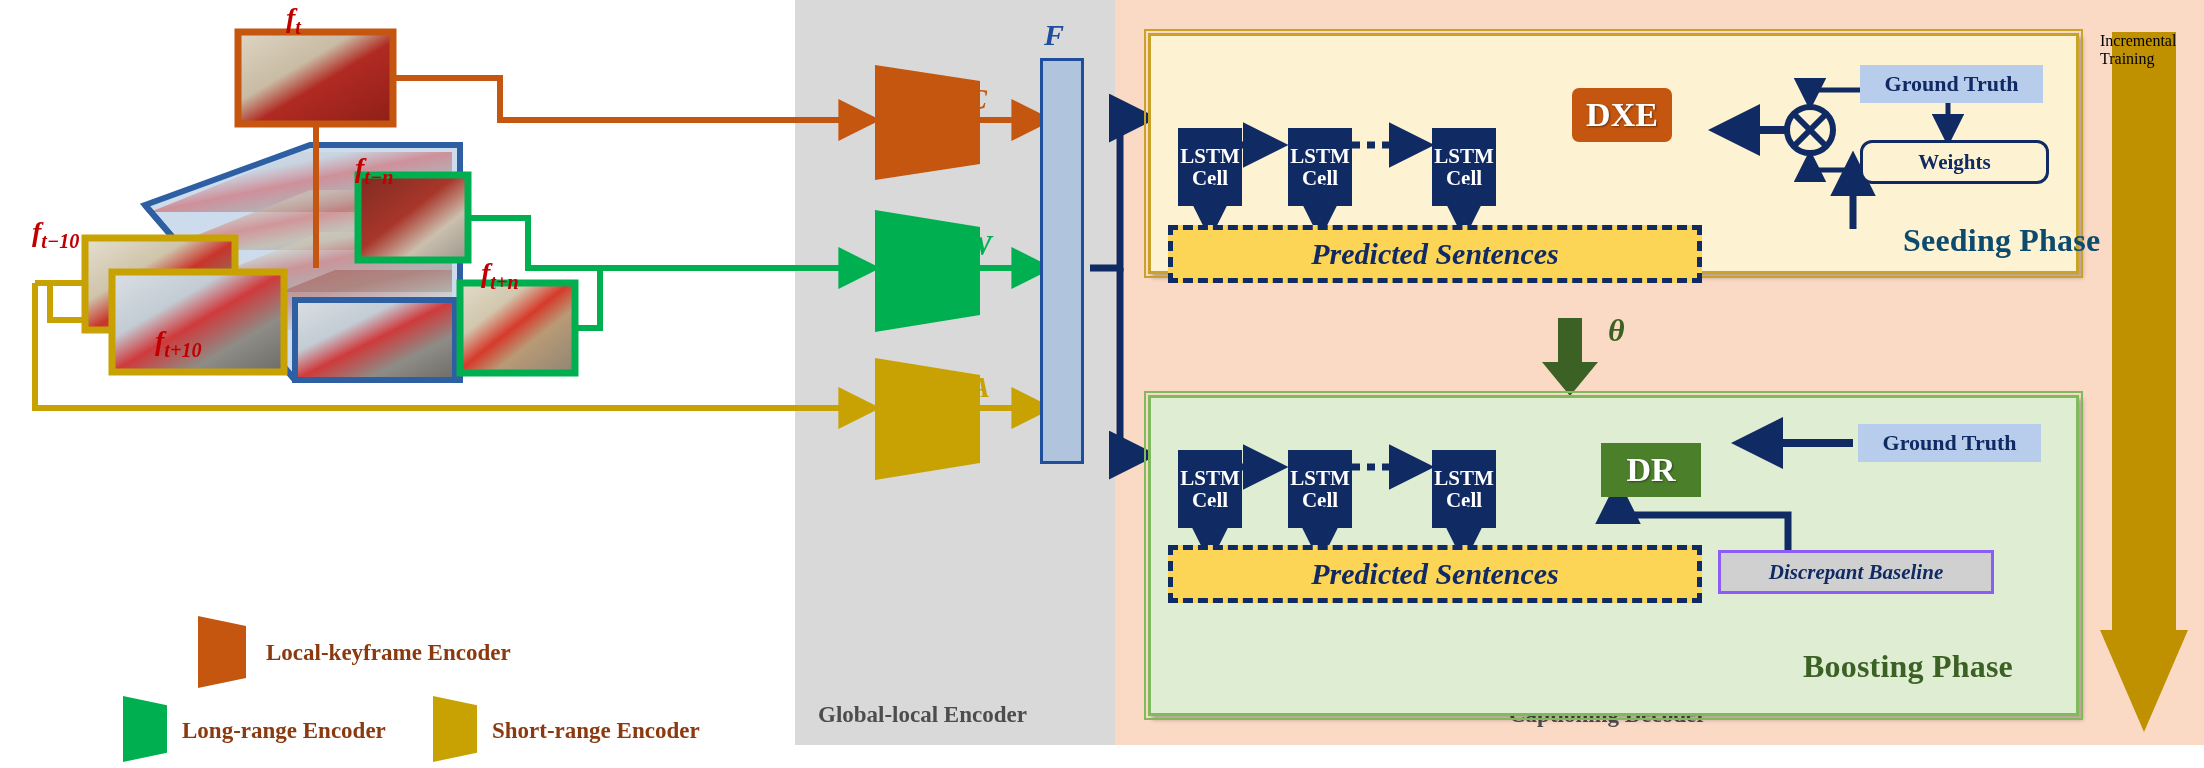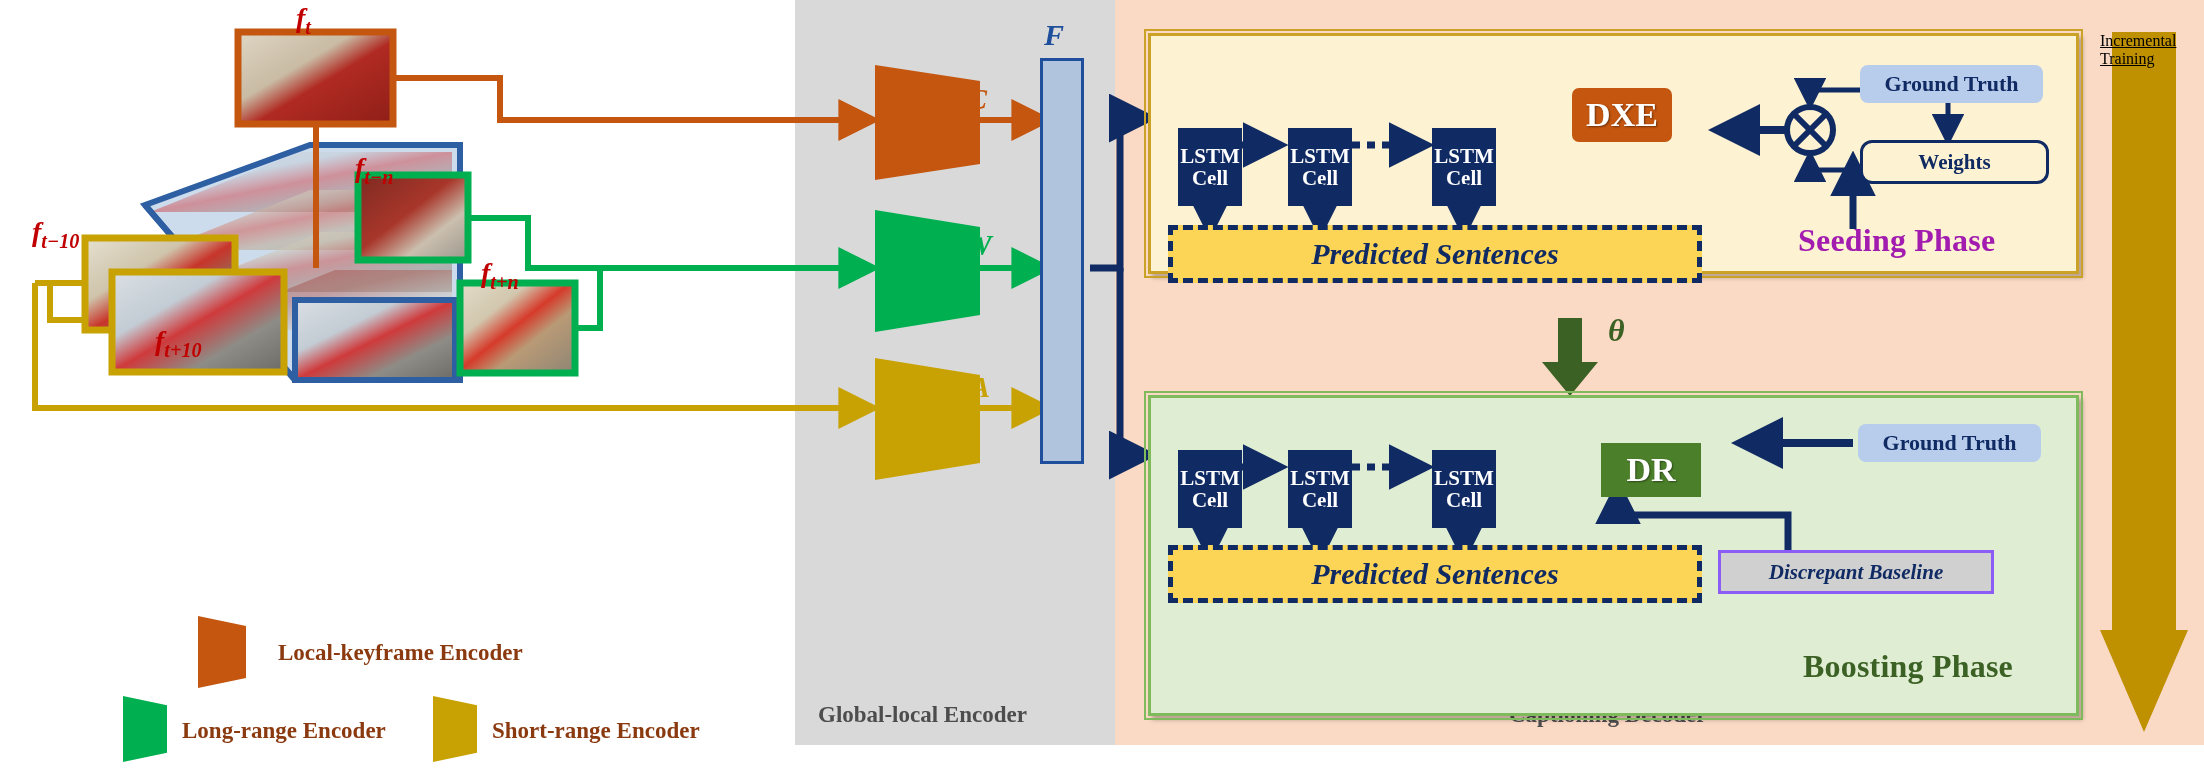--- a/index.html
+++ b/index.html
@@ -27,21 +27,21 @@
         color:#102a63;font-style:italic;font-weight:bold;font-size:30px;
         height:48px;}
   
   .lossbox{display:flex;align-items:center;justify-content:center;
            color:#ffffff;font-weight:bold;font-size:34px;
            text-shadow:1px 1px 2px rgba(0,0,0,.45);}
   #dxe-box{background:#c4560f;width:100px;height:54px;border-radius:7px;}
   #dr-box{background:#4b7f2a;width:100px;height:54px;}
   
   .gt{background:#b8cdec;color:#102a63;font-weight:bold;font-size:22px;
-      display:flex;align-items:center;justify-content:center;border-radius:8px;}
+      display:flex;align-items:center;justify-content:center;}
   #weights-box{background:#fdf3d2;border:3px solid #102a63;border-radius:12px;
       color:#102a63;font-weight:bold;font-size:21px;
       display:flex;align-items:center;justify-content:center;}
   #discrepant-baseline{background:#d0d0d0;border:3px solid #8b5cf6;color:#102a63;
       font-style:italic;font-weight:bold;font-size:21px;
       display:flex;align-items:center;justify-content:center;}
   
   .trap{clip-path:polygon(0% 0%,100% 14%,100% 86%,0% 100%);}
   
   #f-bar{background:#b0c4de;border:3px solid #1f4e9c;}
@@ -137,38 +137,38 @@
 
   <rect x="85" y="238" width="150" height="92" fill="url(#kf4)" stroke="#c8a202" stroke-width="7"></rect>
 
   <rect x="112" y="272" width="172" height="100" fill="url(#kf5)" stroke="#c8a202" stroke-width="7"></rect>
 
   <path d="M85,283 L50,283 L50,320 L85,320" stroke="#c8a202" stroke-width="6" fill="none"></path>
   <path d="M35,283 L35,408 L620,408" stroke="#c8a202" stroke-width="6" fill="none"></path>
   <path d="M50,283 L35,283" stroke="#c8a202" stroke-width="6" fill="none"></path>
 </svg>
 
-<div class="abs flabel" style="left:296px;top:2px;">
+<div class="abs flabel" style="left:286px;top:2px;">
   <span>f</span><sub>t</sub>
 </div>
 <div class="abs flabel" style="left:355px;top:152px;">
   <span>f</span><sub>t−n</sub>
 </div>
 <div class="abs flabel" style="left:481px;top:257px;">
   <span>f</span><sub>t+n</sub>
 </div>
 <div class="abs flabel" style="left:32px;top:216px;">
   <span>f</span><sub>t−10</sub>
 </div>
 <div class="abs flabel" style="left:155px;top:325px;">
   <span>f</span><sub>t+10</sub>
 </div>
 
 <div class="abs trap" style="left:198px;top:616px;width:48px;height:72px;background:#c4560f;"></div>
-<div class="abs legend-text" style="left:266px;top:640px;margin-left:12px;">Local-keyframe Encoder</div>
+<div class="abs legend-text" style="left:266px;top:640px;">Local-keyframe Encoder</div>
 
 <div class="abs trap" style="left:123px;top:696px;width:44px;height:66px;background:#00b050;"></div>
 <div class="abs legend-text" style="left:182px;top:718px;">Long-range Encoder</div>
 
 <div class="abs trap" style="left:433px;top:696px;width:44px;height:66px;background:#c8a202;"></div>
 <div class="abs legend-text" style="left:492px;top:718px;">Short-range Encoder</div>
 
 <div class="abs trap" style="left:875px;top:65px;width:105px;height:115px;background:#c4560f;"></div>
 <div class="abs trap" style="left:875px;top:210px;width:105px;height:122px;background:#00b050;"></div>
 <div class="abs trap" style="left:875px;top:358px;width:105px;height:122px;background:#c8a202;"></div>
@@ -255,21 +255,21 @@
   <line x1="800" y1="62" x2="800" y2="106" stroke="#102a63" stroke-width="5" marker-end="url(#s-navy)"></line>
 </svg>
 
 <div class="abs lossbox" id="dxe-box" style="left:1572px;top:88px;">DXE</div>
 
 <div class="abs gt" style="left:1860px;top:65px;width:183px;height:38px;">Ground Truth</div>
 <div class="abs" id="weights-box" style="left:1860px;top:140px;width:183px;height:38px;">Weights</div>
 
 <div class="abs pred" style="left:1168px;top:225px;width:524px;">Predicted Sentences</div>
 
-<div class="abs phase-label" style="left:1798px;top:222px;color:#a21caf;">Seeding Phase</div>
+<div class="abs phase-label" style="left:1903px;top:222px;color:#0c4a6e;">Seeding Phase</div>
 
 <svg class="abs" style="left:1540px;top:296px;width:160px;height:104px;">
   <polygon points="18,22 42,22 42,66 58,66 30,100 2,66 18,66" fill="#3c6124"></polygon>
 </svg>
 <div class="abs" style="left:1608px;top:312px;color:#3c6124;font-weight:bold;font-style:italic;font-size:32px;">θ</div>
 
 <div class="abs" id="boosting-phase"></div>
 
 <div class="abs lstm" style="left:1178px;top:428px;">
   <span>LSTM</span>
@@ -307,15 +307,15 @@
 
 <div class="abs pred" style="left:1168px;top:545px;width:524px;">Predicted Sentences</div>
 
 <div class="abs" id="discrepant-baseline" style="left:1718px;top:550px;width:270px;height:38px;">Discrepant Baseline</div>
 
 <div class="abs phase-label" style="left:1803px;top:648px;color:#3c6124;">Boosting Phase</div>
 
 <svg class="abs" id="incremental-training" viewBox="0 0 88 700" preserveAspectRatio="none">
   <polygon points="12,0 76,0 76,598 88,598 44,700 0,598 12,598" fill="#bf9000"></polygon>
 </svg>
-<div class="abs" style="left:2100px;top:32px;width:88px;height:700px;pointer-events:none;text-decoration:underline;">
+<div class="abs" style="left:2100px;top:32px;width:88px;height:700px;pointer-events:none;">
   <div class="it-text">Incremental Training</div>
 </div>
 
 </body></html>

